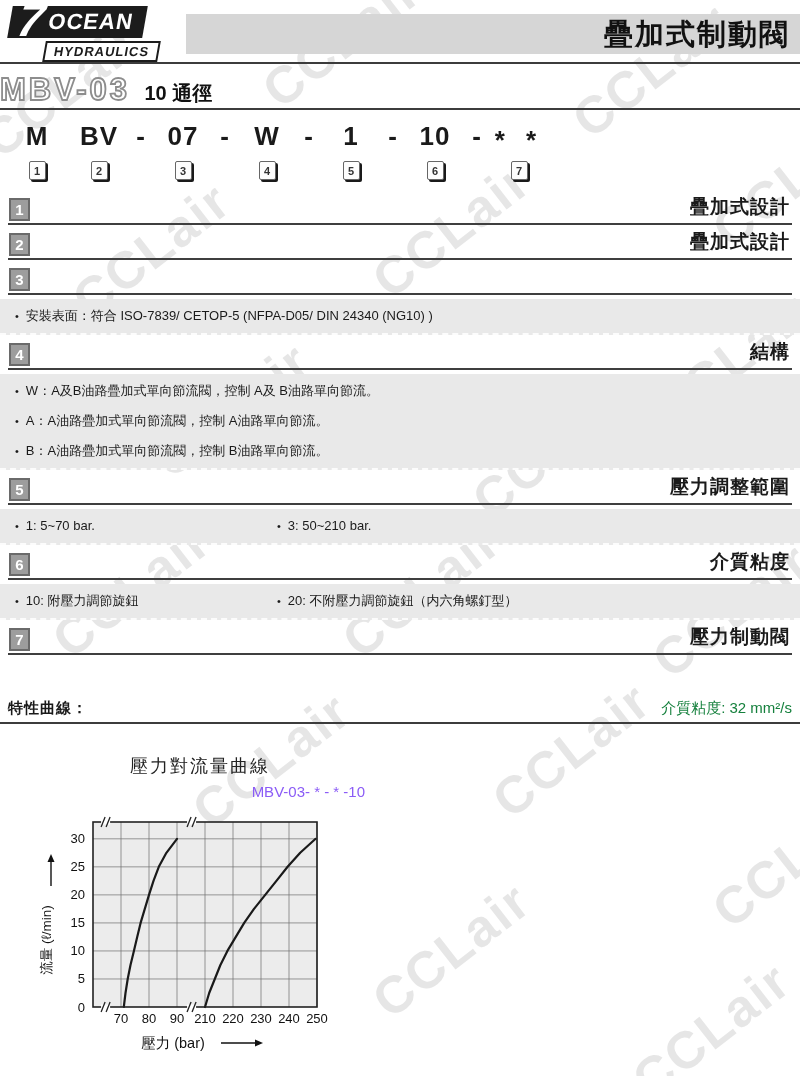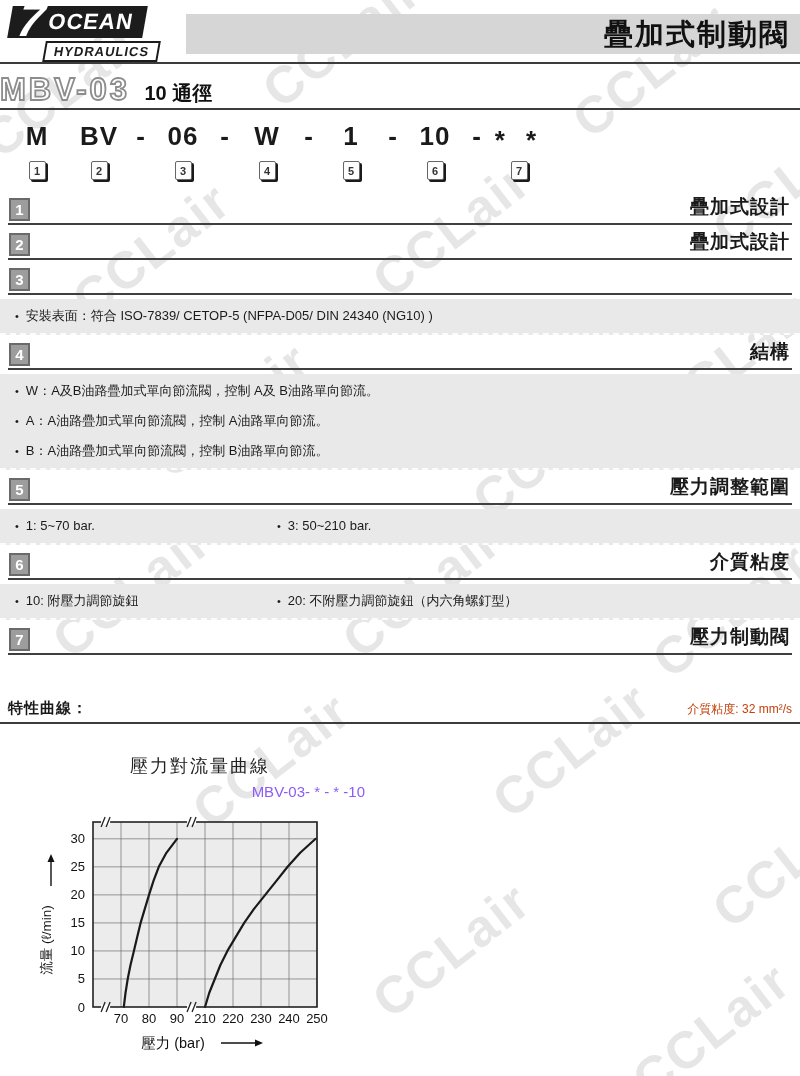--- a/index.html
+++ b/index.html
@@ -55,21 +55,21 @@
   .sec-title { position:absolute; right:2px; bottom:3px; font-size:19px; font-weight:800; letter-spacing:1px; }
   .bullet-block { margin-top:4px; background:#e9e9e9; border-bottom:2px dashed #fcfcfc; padding:2px 0; }
   .bullet-row { display:flex; padding:7px 10px 7px 15px; font-size:13px; color:#1a1a1a; line-height:16px; }
   .bullet-item { display:flex; gap:7px; }
   .bullet-item.first-of-two { width:262px; flex-shrink:0; }
   .bullet-dot { font-size:11px; line-height:16px; }
 
   
   .curves-heading-row { display:flex; justify-content:space-between; align-items:flex-end; margin:44px 8px 0 8px; }
   .curves-heading { font-size:15px; font-weight:800; letter-spacing:1px; }
-  .viscosity { font-size:12px; color:#c2410c; }
+  .viscosity { font-size:15px; color:#15803d; }
   .curves-rule { margin:4px 0 0 0; }
 
   .chart-block { margin:30px 0 0 35px; width:340px; }
   .chart-title { width:330px; text-align:center; font-size:18px; letter-spacing:2px; color:#222; margin-top:2px; }
   .chart-sub { width:330px; text-align:right; font-size:15px; color:#8b5cf6; margin-top:5px; }
   #chart-svg { display:block; margin-top:8px; }
   #chart-svg text { font-family:"Liberation Sans","DejaVu Sans",sans-serif; }
 </style>
 </head>
 <body>
@@ -117,21 +117,21 @@
       <span class="bore">10 通徑</span>
     </div>
 
     <div class="rule"></div>
     <div class="code-row" id="code-row">
         <div class="code-cell part"><div class="code-text">M</div><span class="code-badge">1</span></div>
         <div class="code-cell part"><div class="code-text">BV</div><span class="code-badge">2</span></div>
         <div class="code-cell sep">
           <div class="code-text">-</div>
         </div>
-        <div class="code-cell part"><div class="code-text">06</div><span class="code-badge">3</span></div>
+        <div class="code-cell part"><div class="code-text">07</div><span class="code-badge">3</span></div>
         <div class="code-cell sep">
           <div class="code-text">-</div>
         </div>
         <div class="code-cell part"><div class="code-text">W</div><span class="code-badge">4</span></div>
         <div class="code-cell sep">
           <div class="code-text">-</div>
         </div>
         <div class="code-cell part"><div class="code-text">1</div><span class="code-badge">5</span></div>
         <div class="code-cell sep">
           <div class="code-text">-</div>

